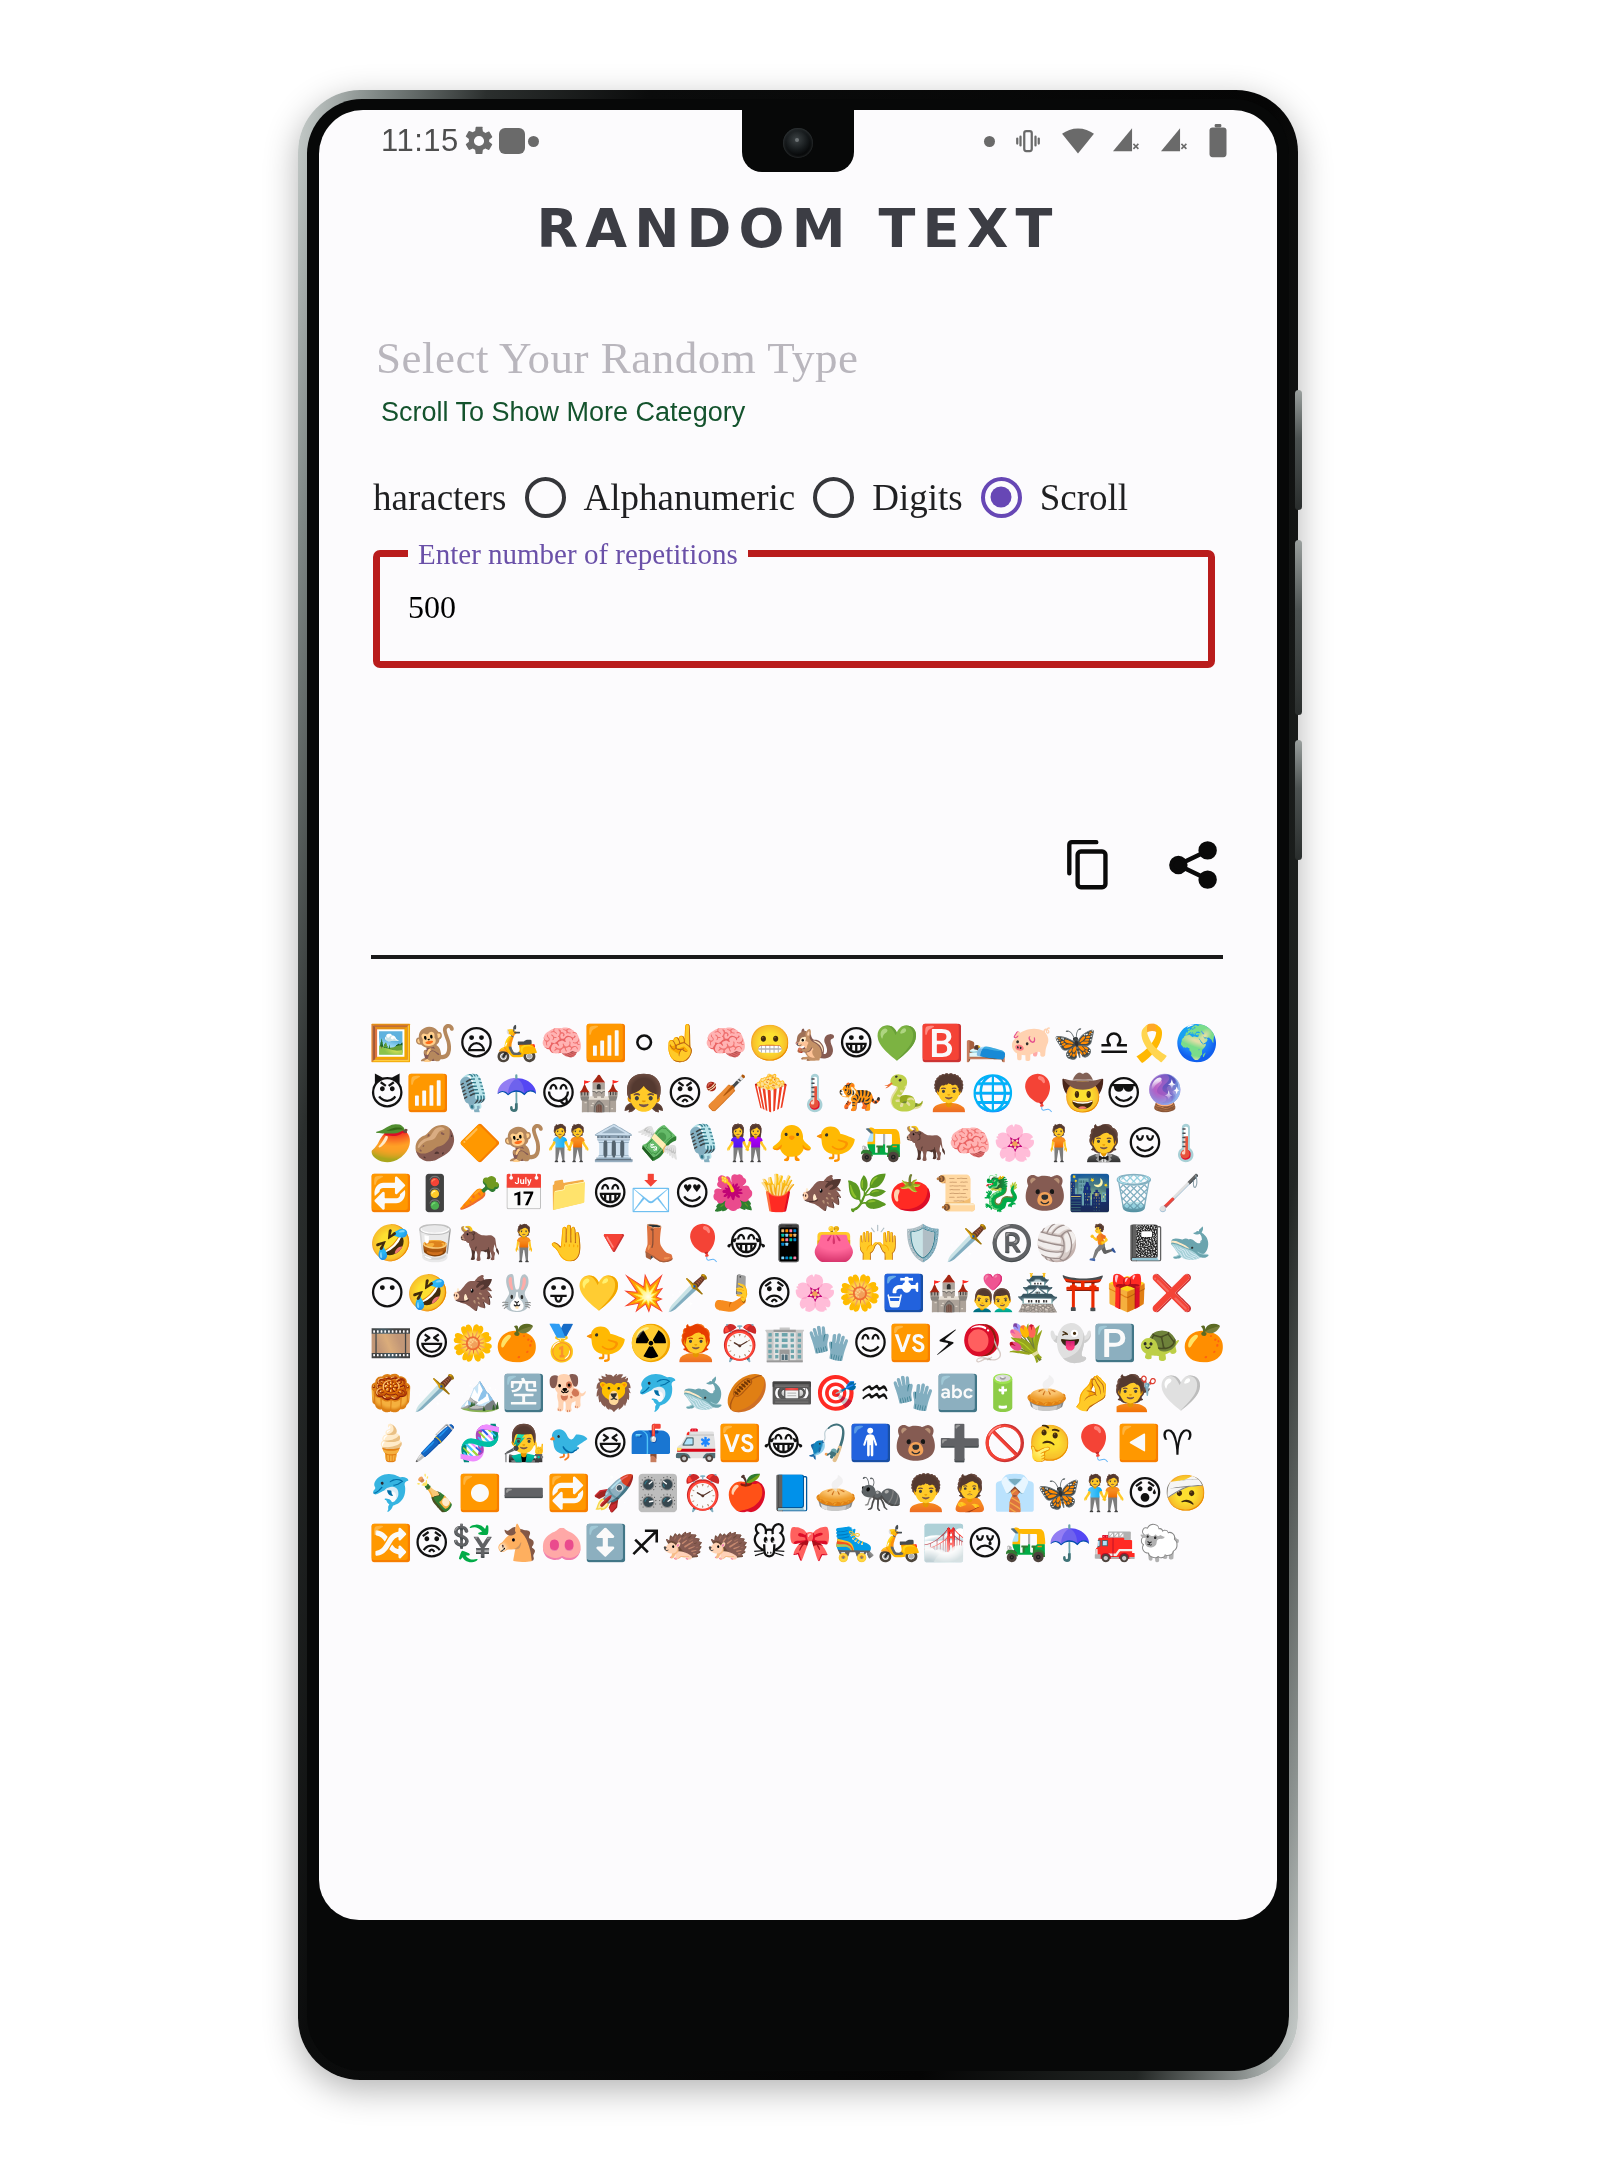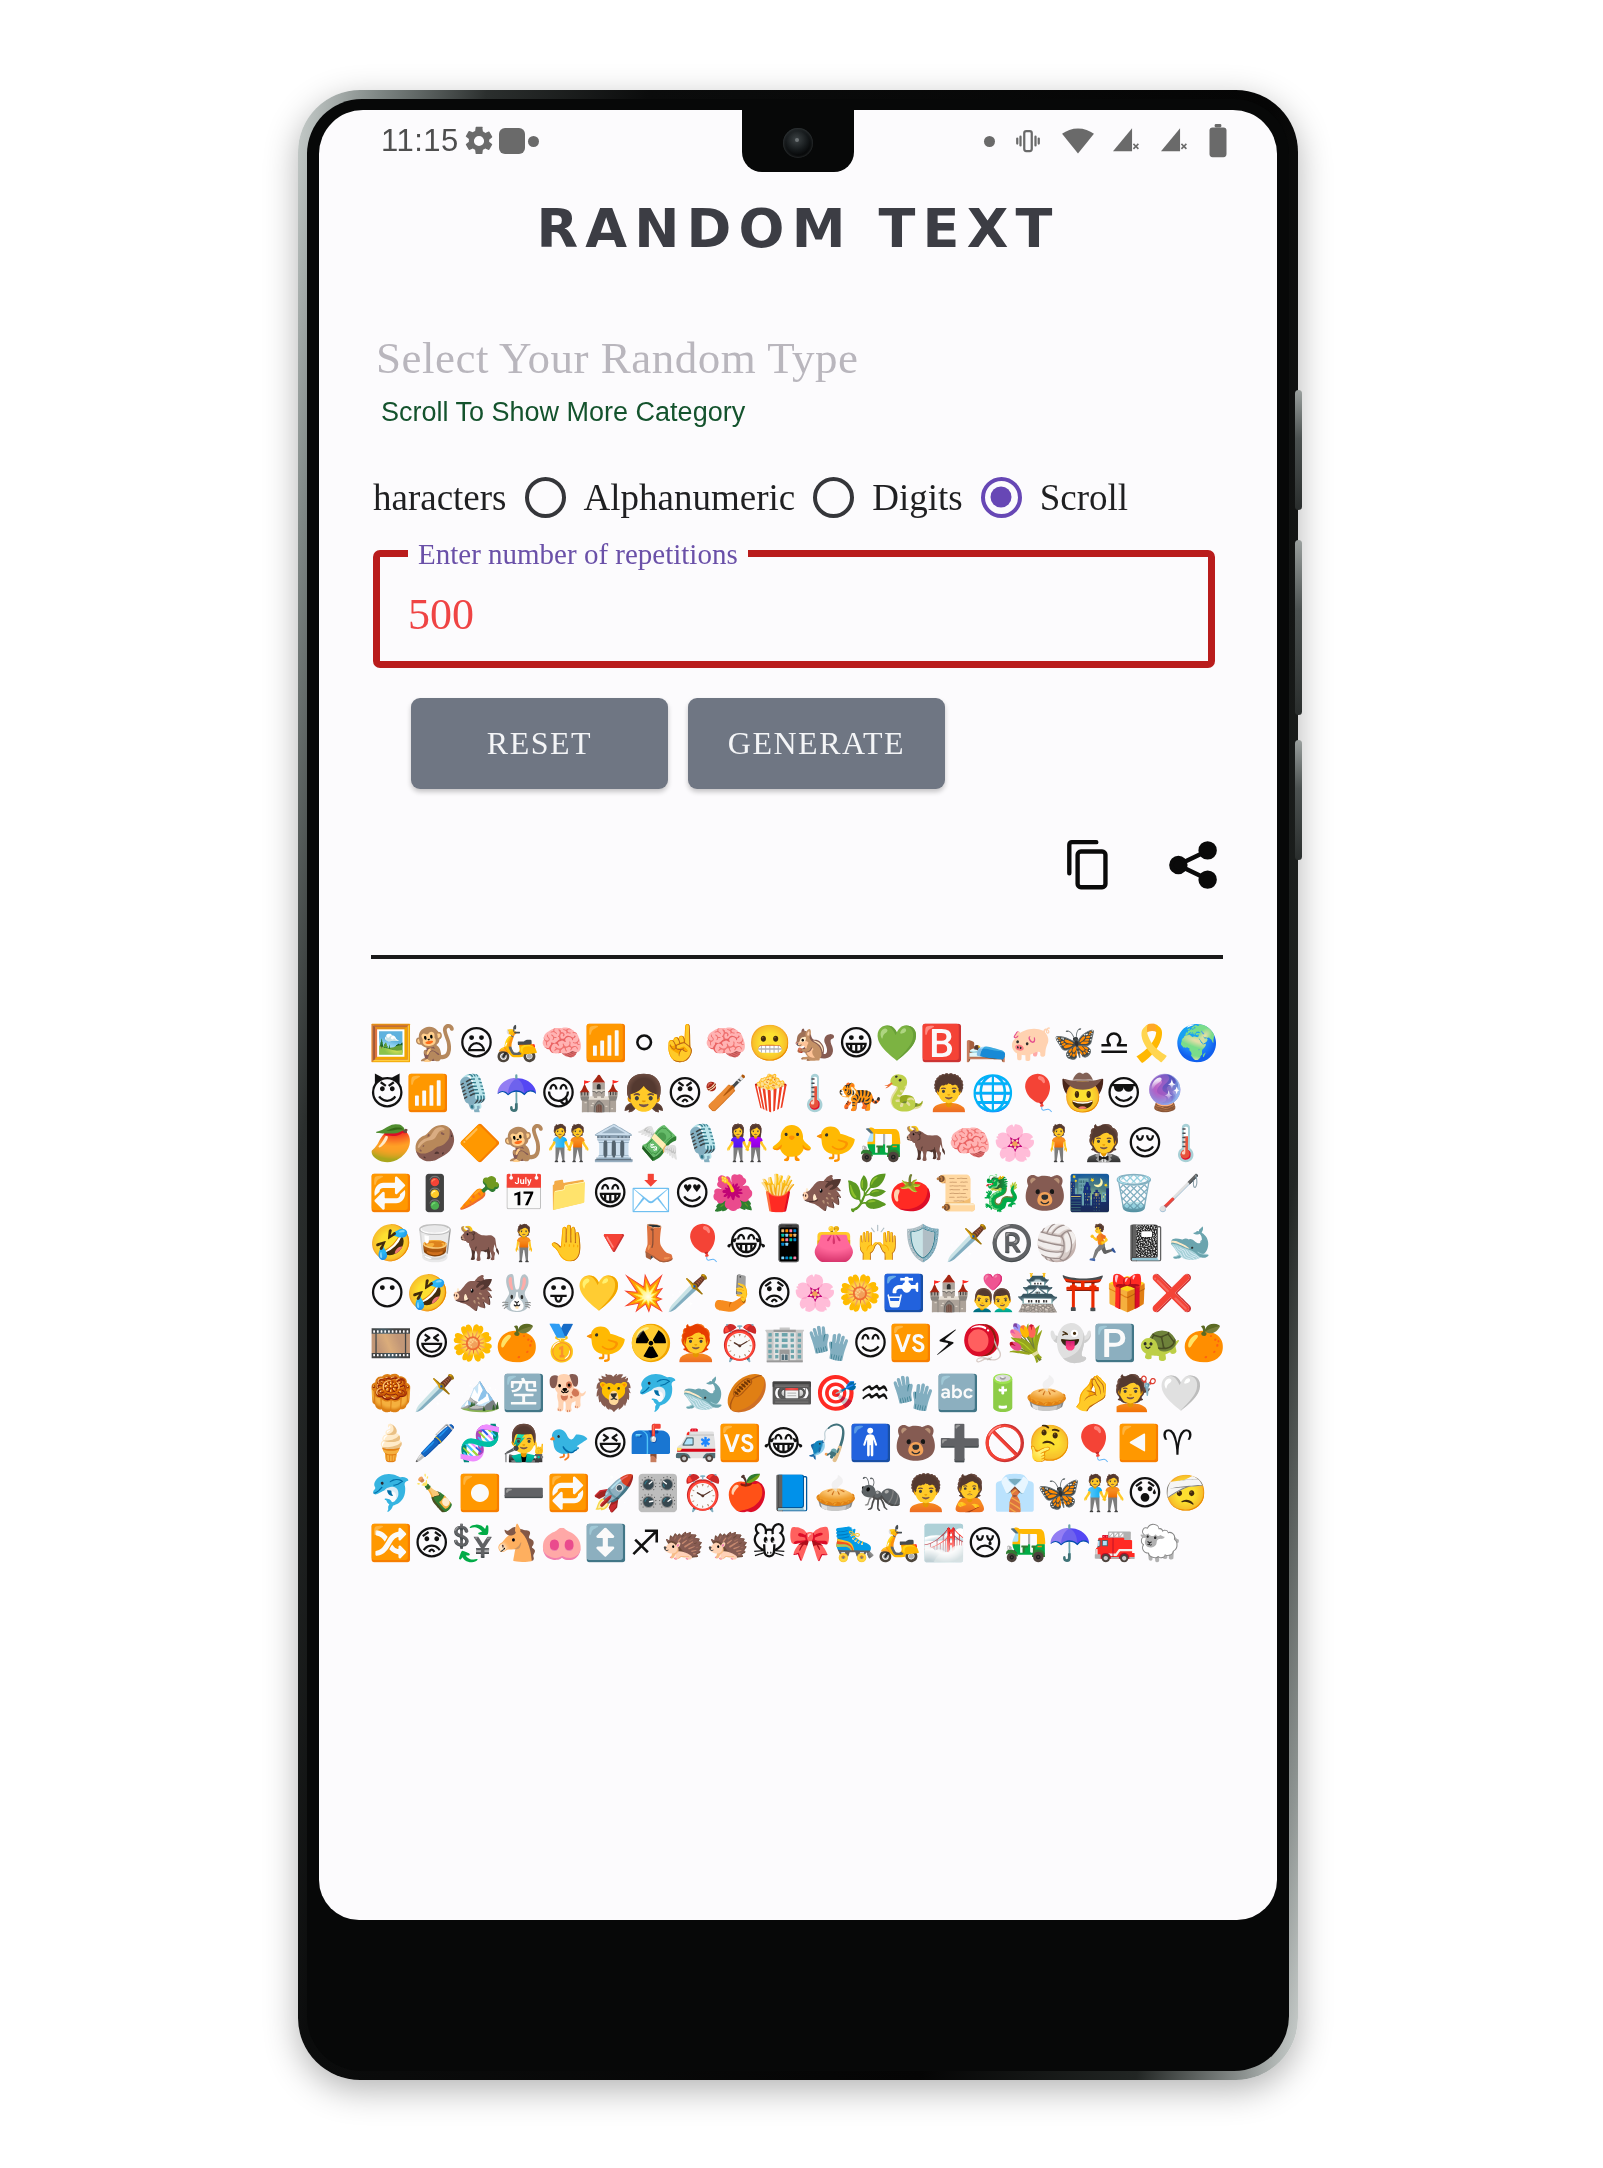--- a/index.html
+++ b/index.html
@@ -236,22 +236,22 @@
     font-family: "Liberation Serif", serif;
     font-size: 29px;
     color: #6a50a8;
     white-space: nowrap;
   }
   #repetitions-value {
     position: absolute;
     left: 28px;
     top: 32px;
     font-family: "Liberation Serif", serif;
-    font-size: 44px;
-    color: #ef4444;
+    font-size: 32px;
+    color: #000000;
   }
 
   
   #action-buttons {
     position: absolute;
     left: 92px;
     top: 588px;
     display: flex;
     gap: 20px;
   }
@@ -389,24 +389,20 @@
       <span class="radio-circle checked"></span>
       <span class="radio-label">Scroll</span>
     </div>
   </div>
 
   <div id="repetitions-field">
     <span id="repetitions-label">Enter number of repetitions</span>
     <span id="repetitions-value" placeholder="Enter number of repetitions">500</span>
   </div>
 
-  <div id="action-buttons">
-    <button class="action-btn">RESET</button>
-    <button class="action-btn">GENERATE</button>
-  </div>
 
   <div id="icon-row">
     <span>
       <svg width="50" height="54" viewBox="0 0 24 26" fill="none" stroke="#0a0a0a" stroke-width="2.1" stroke-linejoin="round">
         <path d="M16 2H4.2A1.2 1.2 0 0 0 3 3.2V17" stroke-linecap="round"></path>
         <rect x="7" y="6.5" width="13.4" height="17.2" rx="1.6"></rect>
       </svg>
     </span>
     <span>
       <svg width="56" height="54" viewBox="0 0 24 24" fill="none" stroke="#0a0a0a" stroke-width="2">

